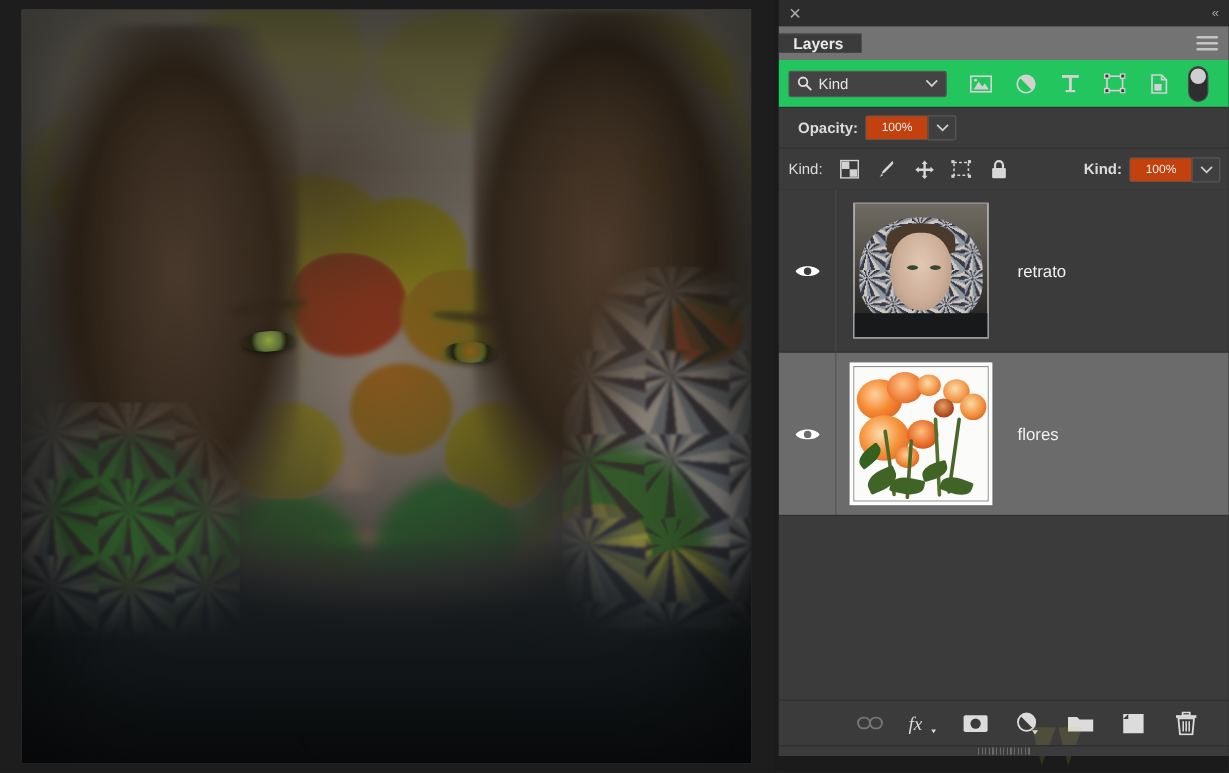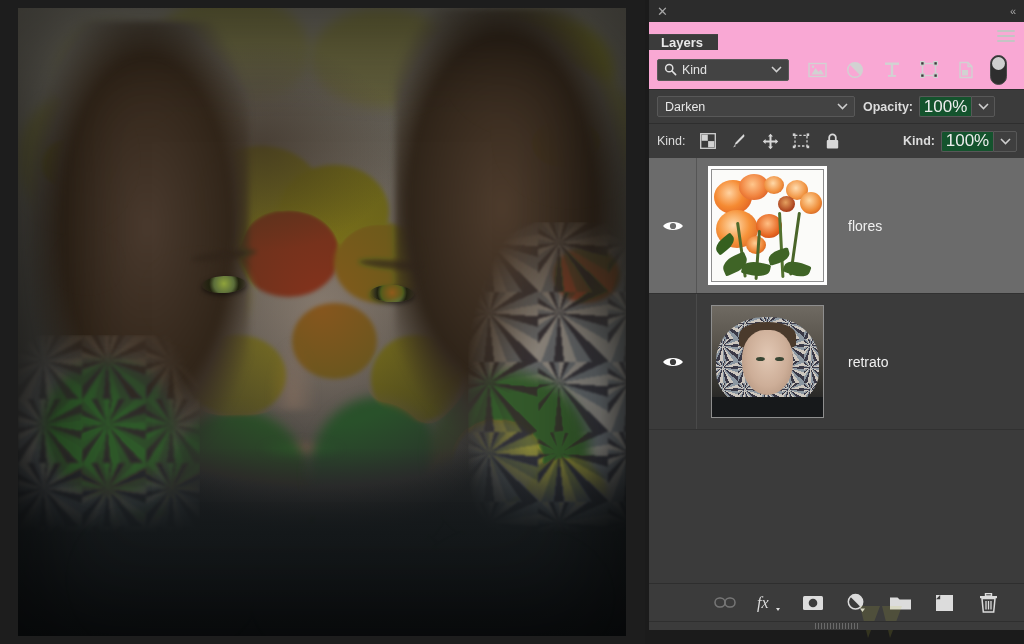--- a/index.html
+++ b/index.html
@@ -107,34 +107,34 @@
   }
   .panel-topbar {
     height: 22px; background: #2c2c2c;
     display: flex; align-items: center; justify-content: space-between;
     padding: 0 9px 0 8px; flex: 0 0 22px;
   }
   .tb-x { font-size: 13px; color: #a8a8a8; line-height: 1; cursor: pointer; }
   .tb-chev { font-size: 11px; color: #a8a8a8; letter-spacing: -1px; cursor: pointer; }
 
   .tab-row {
-    height: 28px; background: #f9a8d4; display: flex; align-items: flex-end;
+    height: 28px; background: #737373; display: flex; align-items: center;
     flex: 0 0 28px; position: relative;
   }
   .tab-active {
     background: #3b3b3b; color: #e9e9e9; font-size: 13px; font-weight: bold;
     display: flex; align-items: center; padding: 0 15px 0 12px;
     border-top: 1px solid #454545;
   }
   .tab-rest { flex: 1; }
   .hamburger { position: absolute; right: 9px; top: 8px; width: 18px; height: 12px; cursor: pointer; }
   .hamburger i { display: block; height: 2px; background: #c4c4c4; margin-bottom: 3px; border-radius: 1px; }
 
   .filter-row {
-    height: 40px; background: #f9a8d4; display: flex; align-items: center;
+    height: 40px; background: #22c55e; display: flex; align-items: center;
     padding: 0 7px 0 8px; gap: 0; flex: 0 0 40px;
     border-bottom: 1px solid #2e2e2e;
   }
   .kind-select {
     width: 132px; height: 22px; background: #434343; border: 1px solid #585858;
     border-radius: 2px; display: flex; align-items: center; padding: 0 6px;
     font-size: 12.5px; color: #e3e3e3; cursor: pointer; justify-content: space-between;
   }
   .kind-left { display: flex; align-items: center; gap: 5px; }
   .chev-d { font-size: 9px; color: #cfcfcf; }
@@ -153,24 +153,24 @@
     height: 34px; background: #3b3b3b; display: flex; align-items: center;
     padding: 0 7px 0 8px; flex: 0 0 34px; border-bottom: 1px solid #2e2e2e;
   }
   .blend-select {
     width: 198px; height: 21px; background: #434343; border: 1px solid #585858;
     border-radius: 2px; display: flex; align-items: center; justify-content: space-between;
     padding: 0 6px 0 7px; font-size: 12.5px; color: #e7e7e7; cursor: pointer;
   }
   .op-label { font-size: 12.5px; color: #dcdcdc; margin-left: 8px; font-weight: bold; }
   .num-field {
-    width: 52px; height: 21px; background: #14532d; border: 1px solid #585858;
+    width: 52px; height: 21px; background: #c2410c; border: 1px solid #585858;
     border-right: none; border-radius: 2px 0 0 2px;
     display: flex; align-items: center; justify-content: center;
-    font-size: 17px; color: #ededed; margin-left: 6px; cursor: text;
+    font-size: 10px; color: #ededed; margin-left: 6px; cursor: text;
   }
   .num-stepper {
     width: 24px; height: 21px; background: #3f3f3f; border: 1px solid #585858;
     border-radius: 0 2px 2px 0; display: flex; align-items: center; justify-content: center;
     cursor: pointer;
   }
 
   .lock-row {
     height: 34px; background: #3b3b3b; display: flex; align-items: center;
     padding: 0 7px 0 8px; flex: 0 0 34px;
@@ -359,28 +359,20 @@
             <path d="M2 1.5 H10 L14 5.5 V16.5 H2 Z" fill="none" stroke="#d2d2d2" stroke-width="1.4"></path>
             <path d="M10 1.5 V5.5 H14" fill="none" stroke="#d2d2d2" stroke-width="1.3"></path>
             <rect x="4" y="9" width="6" height="5.5" fill="#d2d2d2"></rect>
           </svg>
         </div>
         <div class="toggle-pill"></div>
       </div>
     </div>
 
     <div class="blend-row">
-      <div class="blend-select">
-        <span>Darken</span>
-        <span>
-          <svg width="11" height="7" viewBox="0 0 11 7">
-              <polyline points="1,1 5.5,5.6 10,1" fill="none" stroke="#cfcfcf" stroke-width="1.5"></polyline>
-            </svg>
-        </span>
-      </div>
       <span class="op-label">Opacity:</span>
       <div class="num-field">100%</div>
       <div class="num-stepper">
         <svg width="11" height="7" viewBox="0 0 11 7">
             <polyline points="1,1 5.5,5.6 10,1" fill="none" stroke="#cfcfcf" stroke-width="1.5"></polyline>
           </svg>
       </div>
     </div>
 
     <div class="lock-row">
@@ -427,20 +419,44 @@
       <span class="fill-label">Kind:</span>
       <div class="num-field">100%</div>
       <div class="num-stepper">
         <svg width="11" height="7" viewBox="0 0 11 7">
             <polyline points="1,1 5.5,5.6 10,1" fill="none" stroke="#cfcfcf" stroke-width="1.5"></polyline>
           </svg>
       </div>
     </div>
 
     <div class="layers-list">
+
+      <div class="layer-row">
+        <div class="eye-cell">
+          <span>
+            <svg width="22" height="14" viewBox="0 0 22 14">
+              <path d="M1 7 C4.5 1.6 17.5 1.6 21 7 C17.5 12.4 4.5 12.4 1 7 Z" fill="#ffffff"></path>
+              <circle cx="11" cy="7" r="3.1" fill="#3b3b3b"></circle>
+            </svg>
+          </span>
+        </div>
+        <div class="thumb-cell">
+          <div class="thumb">
+            <div class="mini-portrait">
+              <div class="mp-scarf"></div>
+              <div class="mp-hair"></div>
+              <div class="mp-face"></div>
+              <div class="mp-eye" style="left:40%; top:46%;"></div>
+              <div class="mp-eye" style="left:57%; top:46%;"></div>
+              <div class="mp-body"></div>
+            </div>
+          </div>
+        </div>
+        <div class="layer-name">retrato</div>
+      </div>
 
       <div class="layer-row selected">
         <div class="eye-cell">
           <span>
             <svg width="22" height="14" viewBox="0 0 22 14">
               <path d="M1 7 C4.5 1.6 17.5 1.6 21 7 C17.5 12.4 4.5 12.4 1 7 Z" fill="#ffffff"></path>
               <circle cx="11" cy="7" r="3.1" fill="#6b6b6b"></circle>
             </svg>
           </span>
         </div>
@@ -464,44 +480,20 @@
               <div class="leaf" style="left:10px; top:86px; width:26px; height:16px; transform:rotate(-24deg);"></div>
               <div class="leaf" style="left:30px; top:92px; width:28px; height:14px; transform:rotate(12deg);"></div>
               <div class="leaf" style="left:56px; top:80px; width:22px; height:13px; transform:rotate(-16deg);"></div>
               <div class="leaf" style="left:72px; top:92px; width:26px; height:14px; transform:rotate(20deg);"></div>
               <div class="leaf" style="left:2px;  top:68px; width:22px; height:12px; transform:rotate(-38deg); background:#35601f;"></div>
             </div>
           </div>
         </div>
         <div class="layer-name">flores</div>
       </div>
-
-      <div class="layer-row">
-        <div class="eye-cell">
-          <span>
-            <svg width="22" height="14" viewBox="0 0 22 14">
-              <path d="M1 7 C4.5 1.6 17.5 1.6 21 7 C17.5 12.4 4.5 12.4 1 7 Z" fill="#ffffff"></path>
-              <circle cx="11" cy="7" r="3.1" fill="#3b3b3b"></circle>
-            </svg>
-          </span>
-        </div>
-        <div class="thumb-cell">
-          <div class="thumb">
-            <div class="mini-portrait">
-              <div class="mp-scarf"></div>
-              <div class="mp-hair"></div>
-              <div class="mp-face"></div>
-              <div class="mp-eye" style="left:40%; top:46%;"></div>
-              <div class="mp-eye" style="left:57%; top:46%;"></div>
-              <div class="mp-body"></div>
-            </div>
-          </div>
-        </div>
-        <div class="layer-name">retrato</div>
-      </div>
     </div>
 
     <div class="panel-bottom">
       <div class="bt dim">
         <svg width="22" height="13" viewBox="0 0 22 13">
           <rect x="1" y="2" width="10" height="9" rx="4.5" fill="none" stroke="#c8c8c8" stroke-width="1.5"></rect>
           <rect x="11" y="2" width="10" height="9" rx="4.5" fill="none" stroke="#c8c8c8" stroke-width="1.5"></rect>
         </svg>
       </div>
 

